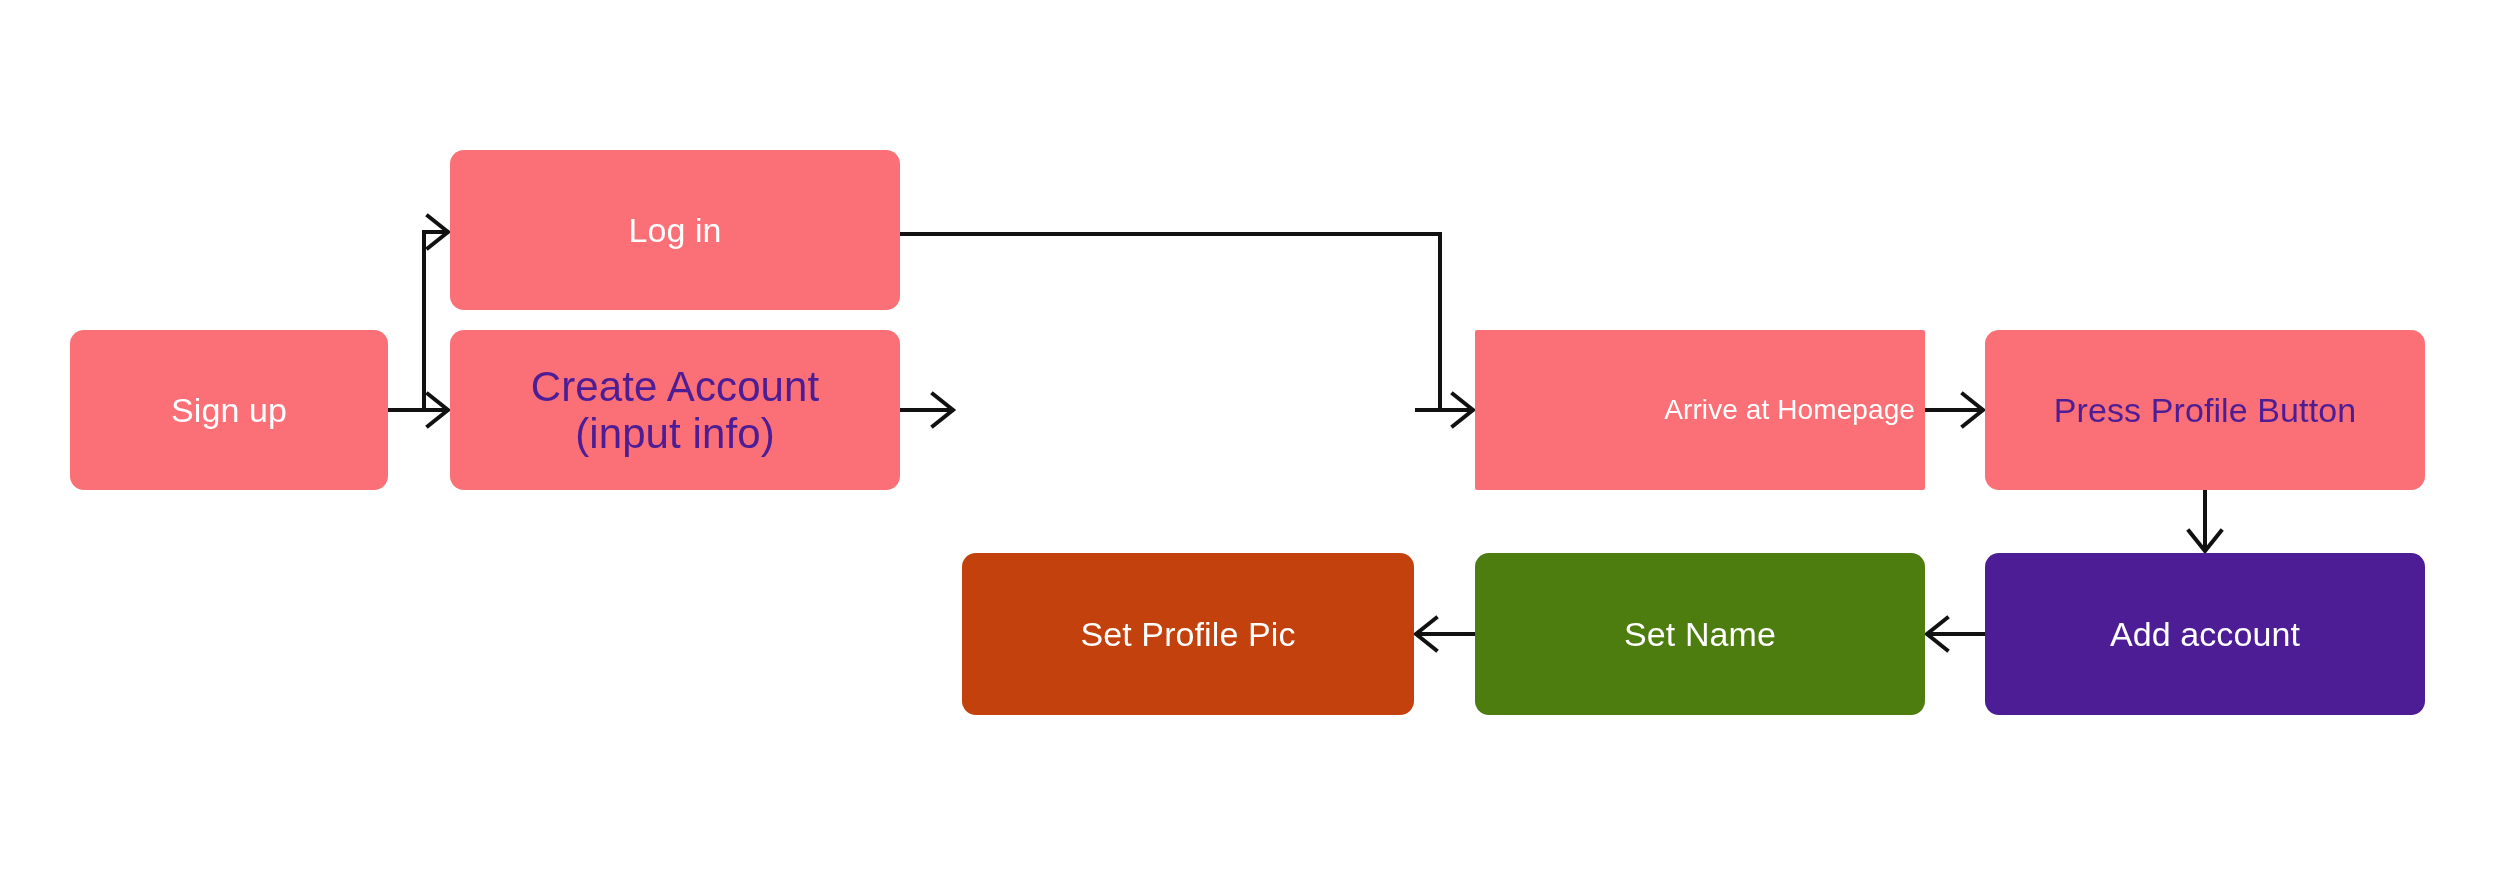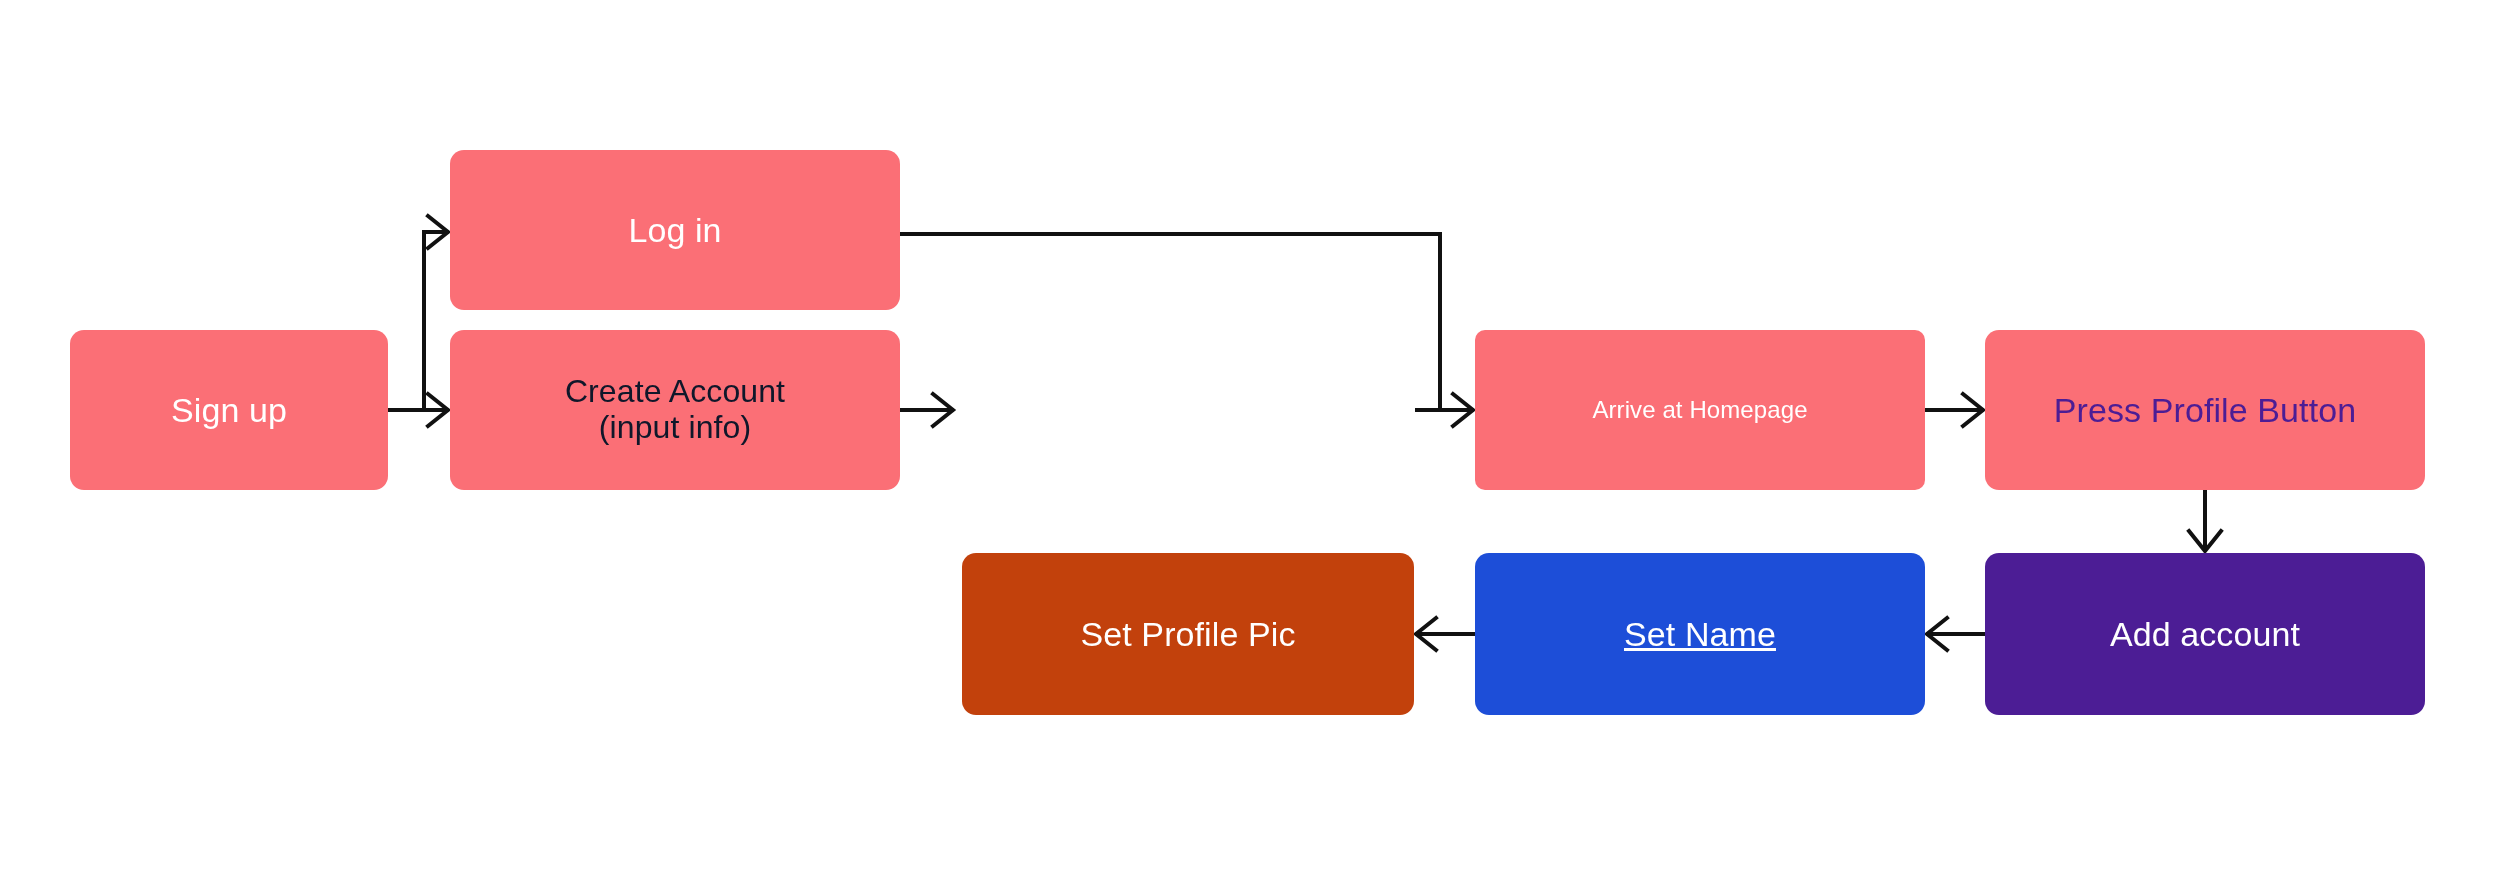--- a/index.html
+++ b/index.html
@@ -101,39 +101,39 @@
   </svg>
 
   <div class="node" style="left: 70px; top: 330px; width: 318px; height: 160px; background: rgb(251, 111, 118); color: rgb(255, 255, 255); border-radius: 14px; font-size: 34px;">
     <span>Sign up</span>
   </div>
 
   <div class="node" style="left: 450px; top: 150px; width: 450px; height: 160px; background: rgb(251, 111, 118); color: rgb(255, 255, 255); border-radius: 14px; font-size: 34px;">
     <span>Log in</span>
   </div>
 
-  <div class="node" style="left: 450px; top: 330px; width: 450px; height: 160px; background: rgb(251, 111, 118); color: #0f172a; border-radius: 14px; font-size: 32px;">
+  <div class="node" style="left: 450px; top: 330px; width: 450px; height: 160px; background: rgb(251, 111, 118); color: #4c1d95; border-radius: 14px; font-size: 42px;">
     <span>Create Account
 (input info)</span>
   </div>
 
 
-  <div class="node" style="left: 1475px; top: 330px; width: 450px; height: 160px; background: rgb(251, 111, 118); color: rgb(255, 255, 255); border-radius: 10px; font-size: 24px;">
+  <div class="node" style="left: 1475px; top: 330px; width: 450px; height: 160px; background: rgb(251, 111, 118); color: rgb(255, 255, 255); border-radius: 2px; font-size: 28px; justify-content: flex-end;">
     <span>Arrive at Homepage</span>
   </div>
 
   <div class="node" style="left: 1985px; top: 330px; width: 440px; height: 160px; background: rgb(251, 111, 118); color: #4c1d95; border-radius: 14px; font-size: 34px;">
     <span>Press Profile Button</span>
   </div>
 
   <div class="node" style="left: 1985px; top: 553px; width: 440px; height: 162px; background: #4c1d95; color: rgb(255, 255, 255); border-radius: 14px; font-size: 34px;">
     <span>Add account</span>
   </div>
 
-  <div class="node" style="left: 1475px; top: 553px; width: 450px; height: 162px; background: #1d4ed8; color: rgb(255, 255, 255); border-radius: 14px; font-size: 34px; text-decoration: underline;">
+  <div class="node" style="left: 1475px; top: 553px; width: 450px; height: 162px; background: #4d7c0f; color: rgb(255, 255, 255); border-radius: 14px; font-size: 34px;">
     <span>Set Name</span>
   </div>
 
   <div class="node" style="left: 962px; top: 553px; width: 452px; height: 162px; background: #c2410c; color: rgb(255, 255, 255); border-radius: 14px; font-size: 34px;">
     <span>Set Profile Pic</span>
   </div>
 
 </div>
 
 </body></html>

